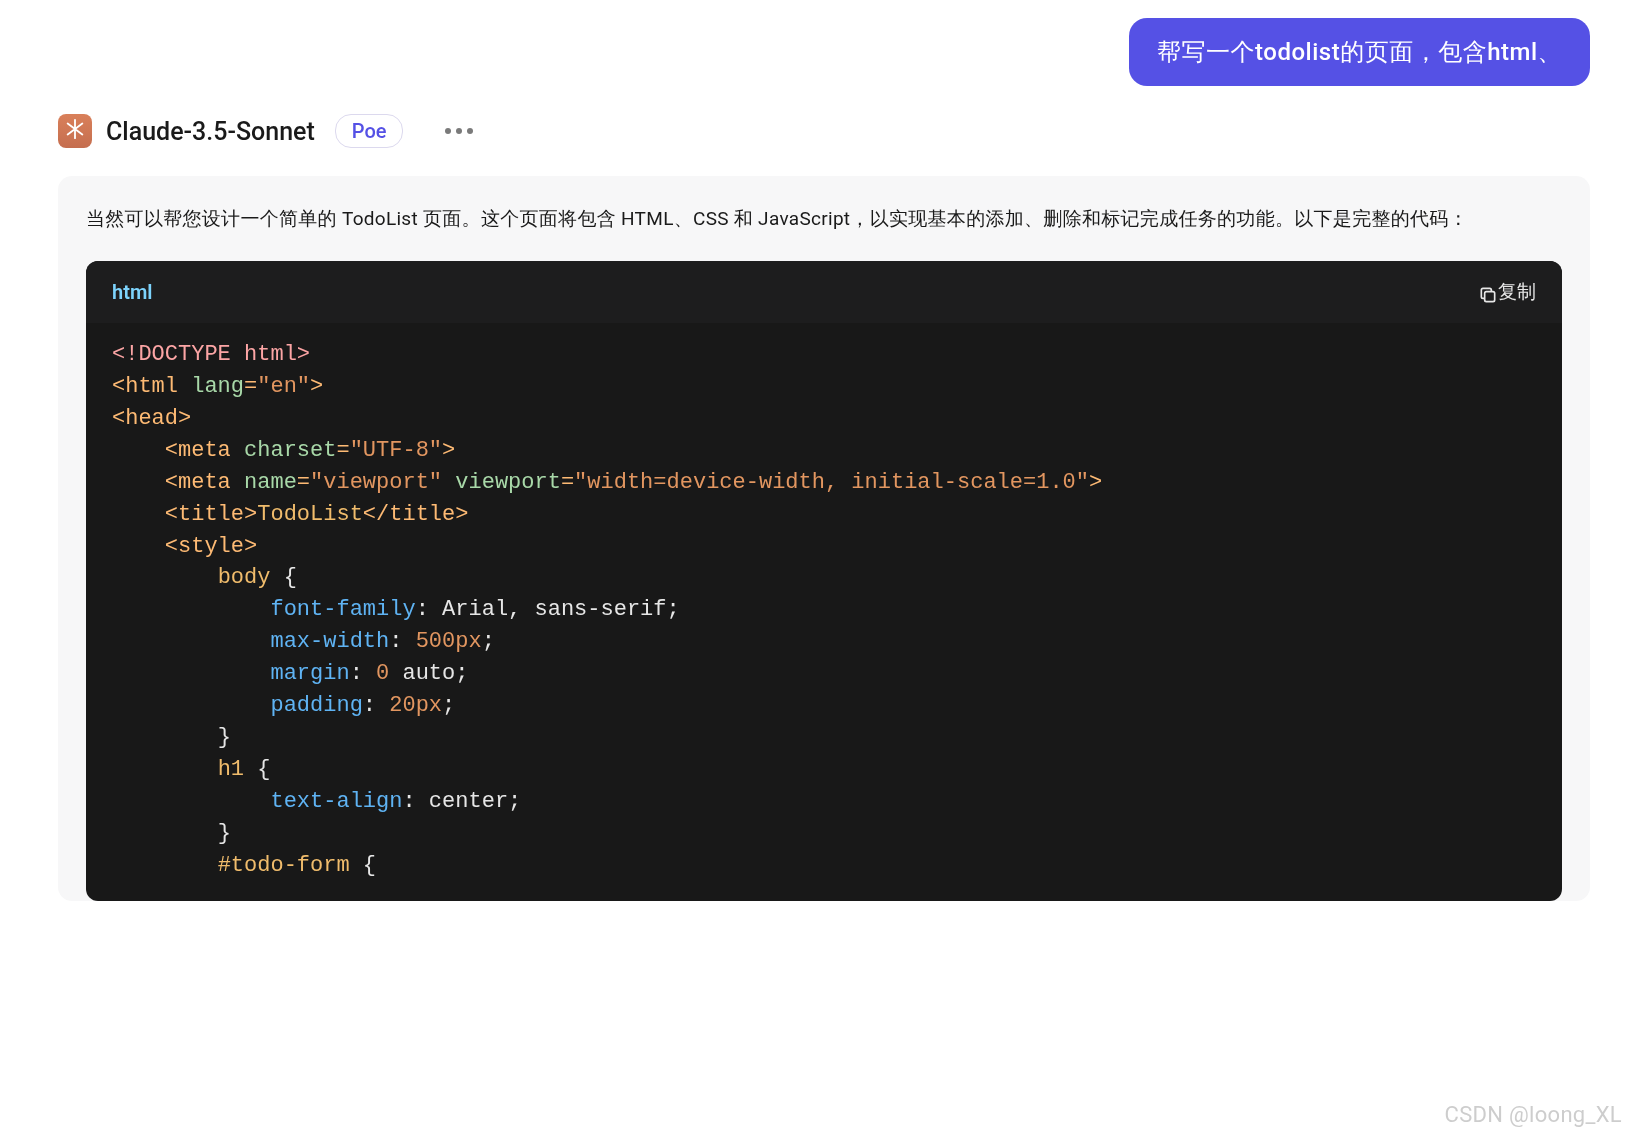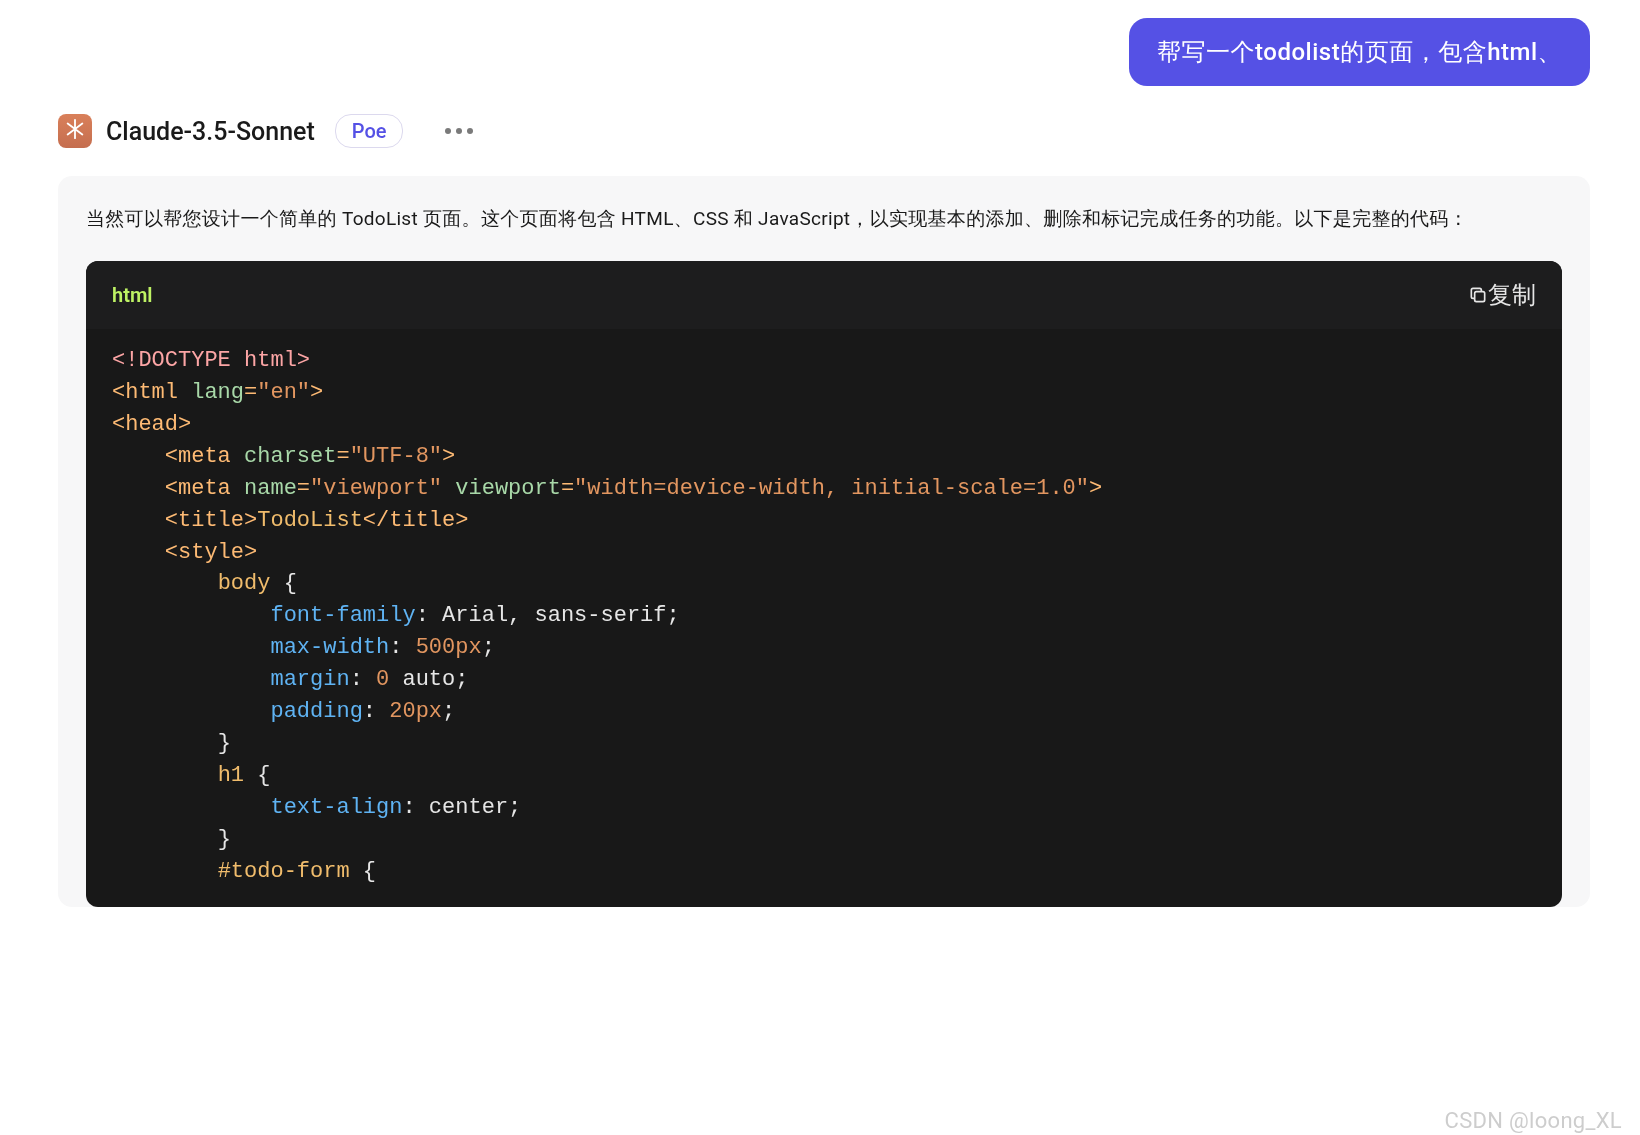--- a/index.html
+++ b/index.html
@@ -101,29 +101,29 @@
       overflow: hidden;
     }
     .code-header {
       display: flex;
       align-items: center;
       justify-content: space-between;
       padding: 18px 26px;
       background: #1d1d1e;
     }
     .code-lang {
-      color: #bef264;
+      color: #7dd3fc;
       font-size: 20px;
       font-weight: 600;
     }
     .copy-button {
       display: flex;
-      align-items: center;
+      align-items: flex-end;
       color: #e6e6e6;
-      font-size: 24px;
+      font-size: 19px;
       cursor: pointer;
     }
     .copy-icon {
       display: inline-flex;
     }
     .code-body {
       padding: 16px 26px 20px 26px;
       font-family: "SFMono-Regular", Consolas, "Liberation Mono", Menlo, Courier, monospace;
       font-size: 22px;
       line-height: 1.45;
@@ -135,21 +135,21 @@
     .tok-attr { color: #a8d8a8; text-align: center; }
     .tok-string { color: #e29660; }
     .tok-text { color: #f0bc6c; }
     .tok-plain { color: #e6e6e6; }
     .tok-selector { color: #f0bc6c; }
     .tok-brace { color: #e6e6e6; }
     .tok-property { color: #5fb3f3; }
     .tok-number { color: #e29660; }
     .watermark {
       position: absolute;
-      bottom: 2px;
+      bottom: 8px;
       right: 18px;
       color: #b8b8b8;
       font-size: 22px;
       opacity: 0.7;
       letter-spacing: 0.3px;
     }
   </style>
 </head>
 <body>
 

